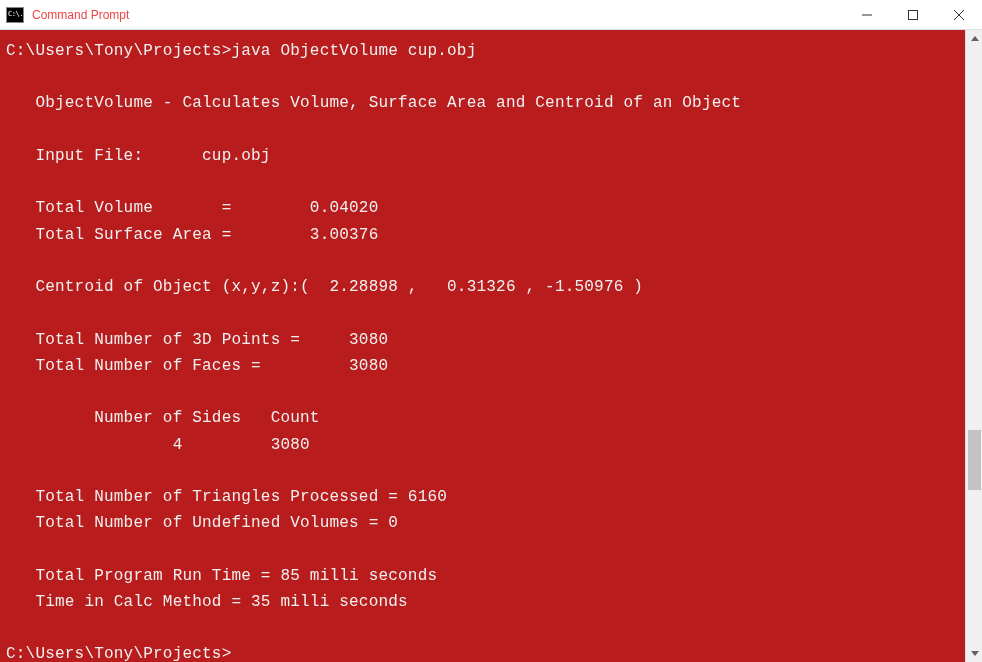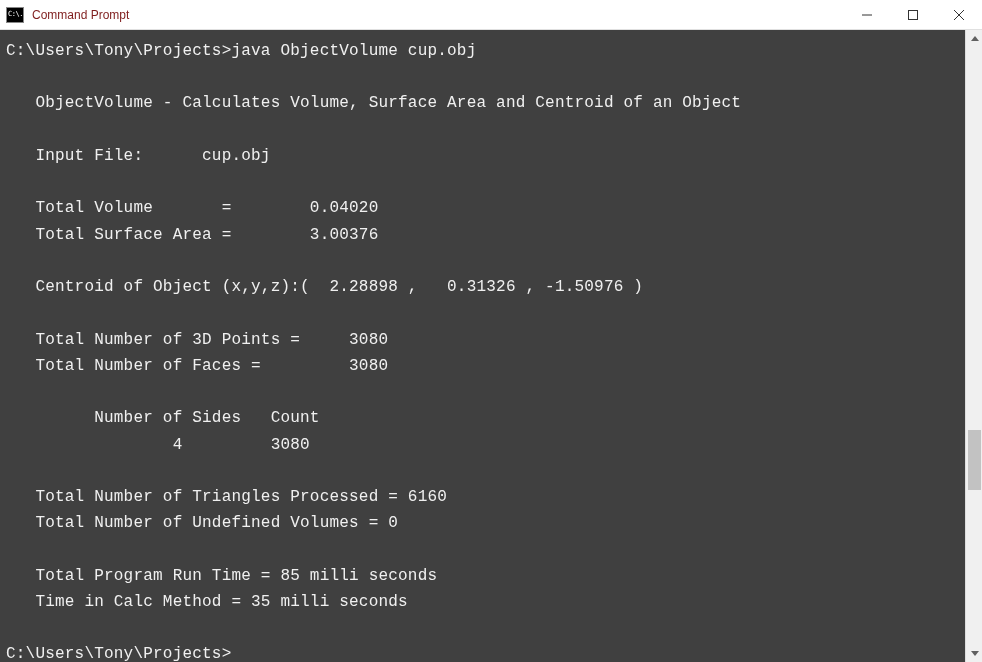--- a/index.html
+++ b/index.html
@@ -33,21 +33,21 @@
     }
     .app-icon-inner {
       color: #fff;
       font-size: 7px;
       font-family: monospace;
       letter-spacing: -0.5px;
       line-height: 1;
     }
     .title-text {
       font-size: 12px;
-      color: #7f1d1d;
+      color: #ef4444;
     }
     .window-controls {
       position: absolute;
       right: 0;
       top: 0;
       height: 30px;
       display: flex;
     }
     .win-btn {
       width: 46px;
@@ -61,21 +61,21 @@
     }
     .win-btn svg { width: 10px; height: 10px; }
     .terminal-wrap {
       position: relative;
       width: 982px;
       height: 632px;
       display: flex;
     }
     .terminal {
       flex: 1;
-      background: #404040;
+      background: #b91c1c;
       color: #f0f0f0;
       font-family: Consolas, 'Courier New', monospace;
       font-size: 16px;
       line-height: 1.64;
       padding: 8px 6px 8px 6px;
       white-space: pre;
       overflow: hidden;
       letter-spacing: 0.2px;
     }
     .scrollbar {

